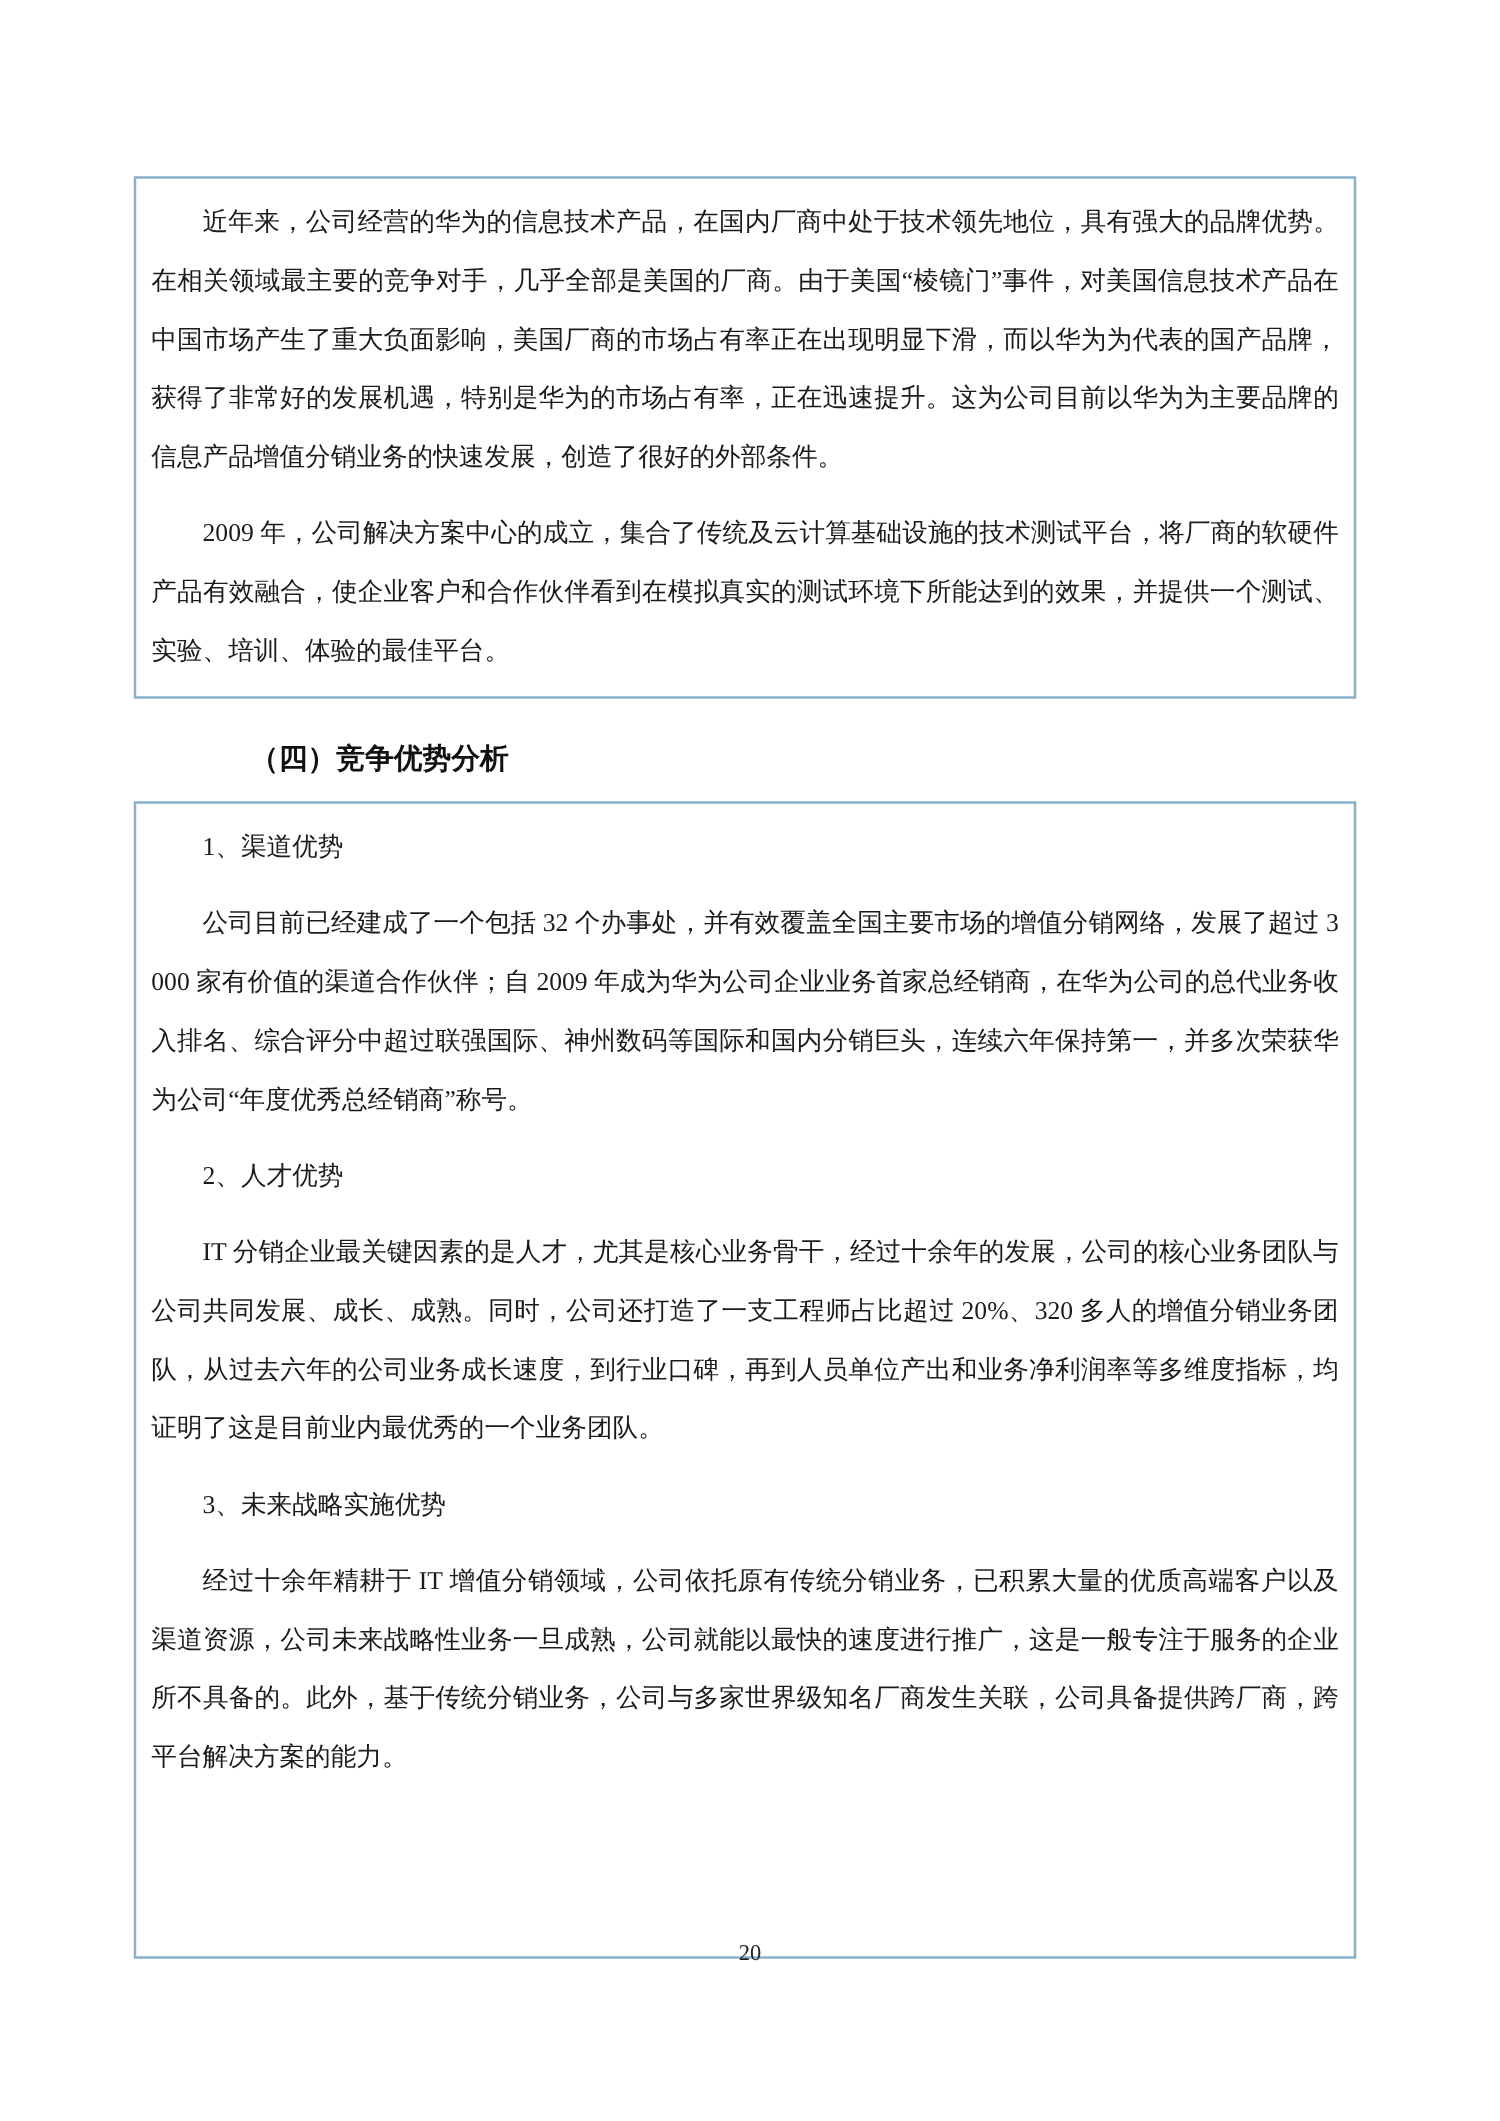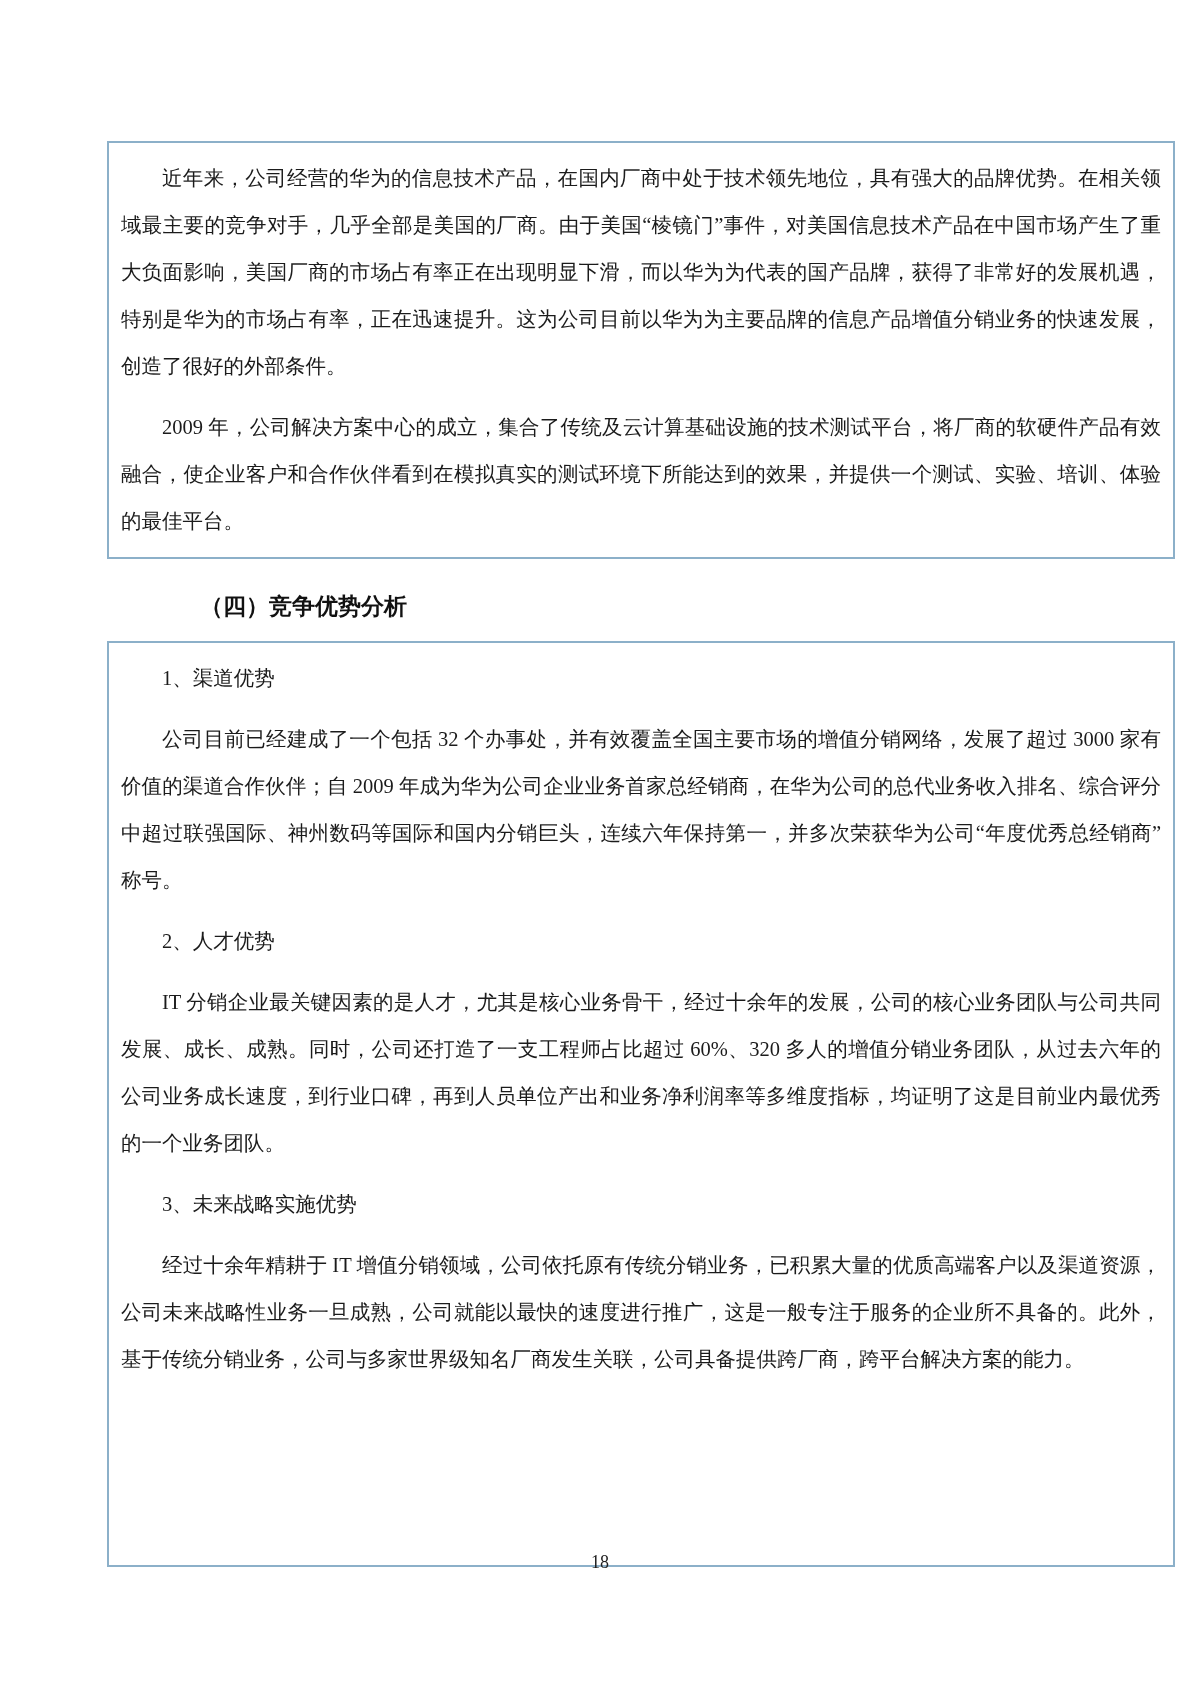--- a/index.html
+++ b/index.html
@@ -12,21 +12,21 @@
     width: 1200px;
     height: 1697px;
     background: #ffffff;
     font-family: "Liberation Serif", "DejaVu Serif", serif;
     color: #1b1b1b;
     overflow: hidden;
   }
   .box {
     position: absolute;
     left: 107px;
-    width: 1068px;
+    width: 978px;
     box-sizing: border-box;
     border: 2px solid #8cb0c9;
     padding: 12px 12px;
     background: #ffffff;
   }
   .box-intro { top: 141px; min-height: 411px; }
   .box-analysis { top: 641px; min-height: 926px; }
   .content { width: 100%; }
   .content > div + div { margin-top: 14px; }
   .para {
@@ -75,21 +75,21 @@
       </div>
   </section>
 
   <h2 class="section-heading">（四）竞争优势分析</h2>
 
   <section class="box box-analysis">
     <div class="content">
         <div class="subheading">1、渠道优势</div>
         <div class="para">公司目前已经建成了一个包括 32 个办事处，并有效覆盖全国主要市场的增值分销网络，发展了超过 3000 家有价值的渠道合作伙伴；自 2009 年成为华为公司企业业务首家总经销商，在华为公司的总代业务收入排名、综合评分中超过联强国际、神州数码等国际和国内分销巨头，连续六年保持第一，并多次荣获华为公司“年度优秀总经销商”称号。</div>
         <div class="subheading">2、人才优势</div>
-        <div class="para">IT 分销企业最关键因素的是人才，尤其是核心业务骨干，经过十余年的发展，公司的核心业务团队与公司共同发展、成长、成熟。同时，公司还打造了一支工程师占比超过 60%、320 多人的增值分销业务团队，从过去六年的公司业务成长速度，到行业口碑，再到人员单位产出和业务净利润率等多维度指标，均证明了这是目前业内最优秀的一个业务团队。</div>
+        <div class="para">IT 分销企业最关键因素的是人才，尤其是核心业务骨干，经过十余年的发展，公司的核心业务团队与公司共同发展、成长、成熟。同时，公司还打造了一支工程师占比超过 20%、320 多人的增值分销业务团队，从过去六年的公司业务成长速度，到行业口碑，再到人员单位产出和业务净利润率等多维度指标，均证明了这是目前业内最优秀的一个业务团队。</div>
         <div class="subheading">3、未来战略实施优势</div>
         <div class="para">经过十余年精耕于 IT 增值分销领域，公司依托原有传统分销业务，已积累大量的优质高端客户以及渠道资源，公司未来战略性业务一旦成熟，公司就能以最快的速度进行推广，这是一般专注于服务的企业所不具备的。此外，基于传统分销业务，公司与多家世界级知名厂商发生关联，公司具备提供跨厂商，跨平台解决方案的能力。</div>
       </div>
   </section>
 
-  <div class="page-number">18</div>
+  <div class="page-number">20</div>
 
 </div>
 
 </body></html>

